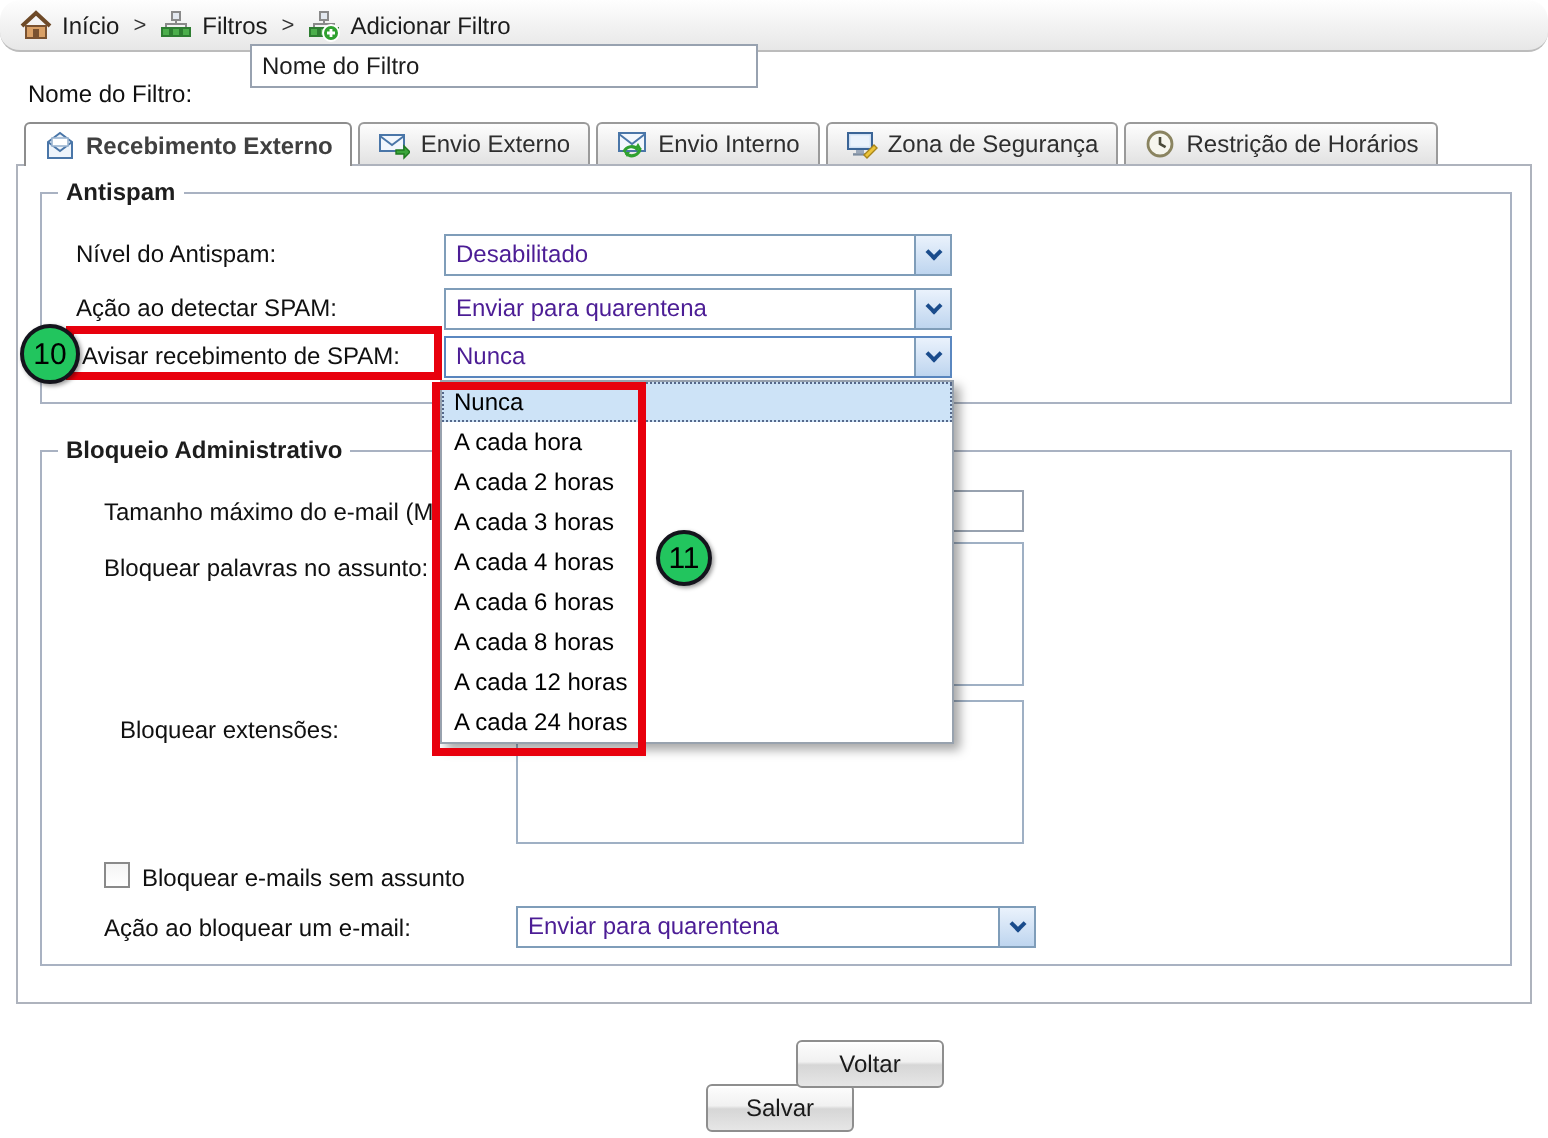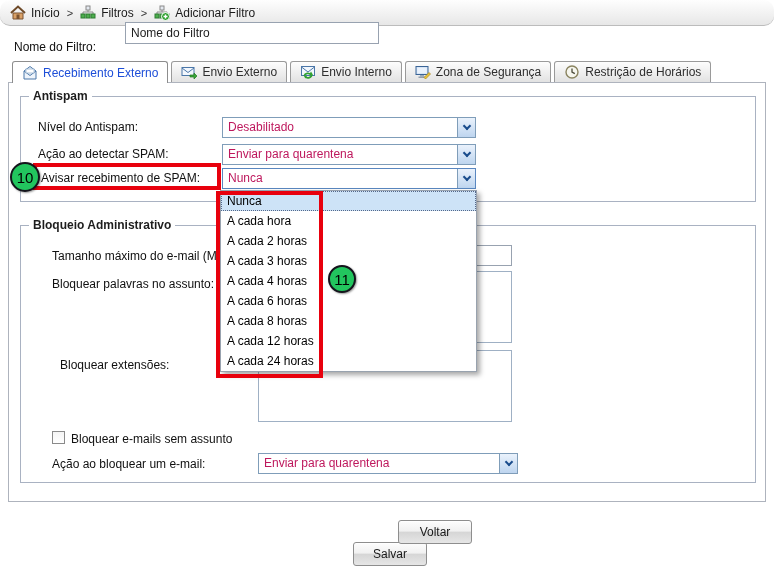--- a/index.html
+++ b/index.html
@@ -29,37 +29,37 @@
   }
 
   
   .tabs { left:12px; top:61px; display:flex; gap:3px; align-items:flex-start; }
   .tab {
     height:21px; display:inline-flex; align-items:center; gap:5px; padding:0 9px;
     border:1px solid #9a9a9a; border-bottom:none; border-radius:3px 3px 0 0;
     background:linear-gradient(#fdfdfd,#e2e2e2); color:#2e2e2e; cursor:pointer; white-space:nowrap;
   }
   .tab.active {
-    height:22px; background:#fff; font-weight:normal; color:#1d4ed8; z-index:6; position:relative;
+    height:22px; background:#fff; font-weight:bold; color:#404040; z-index:6; position:relative;
     border-color:#8d8d8d;
   }
 
   
   .panel { left:8px; top:82px; width:758px; height:420px; border:1px solid #aeb3bd; background:#fff; }
   .fieldset { border:1px solid #a9b2c2; }
   .flegend {
     position:absolute; top:-8px; left:8px; background:#fff; padding:0 4px;
     font-weight:bold; color:#1d1d1d; white-space:nowrap;
   }
 
   
   .select {
     display:flex; align-items:stretch; height:21px; border:1px solid #7f9db9; background:#fff; cursor:pointer;
   }
-  .select .stxt { flex:1; padding-left:5px; line-height:19px; color:#be185d; white-space:nowrap; overflow:hidden; }
+  .select .stxt { flex:1; padding-left:5px; line-height:19px; color:#4c1d95; white-space:nowrap; overflow:hidden; }
   .select .sbtn {
     width:18px; flex:none; border-left:1px solid #7f9db9;
     background:linear-gradient(#eaf2fc,#bed5ef);
     display:flex; align-items:center; justify-content:center;
   }
   .chev { width:6px; height:6px; border-right:2px solid #1a4c8c; border-bottom:2px solid #1a4c8c;
           transform:rotate(45deg); margin-top:-3px; }
 
   .tarea { border:1px solid #9fb0c4; background:#fff; }
 

